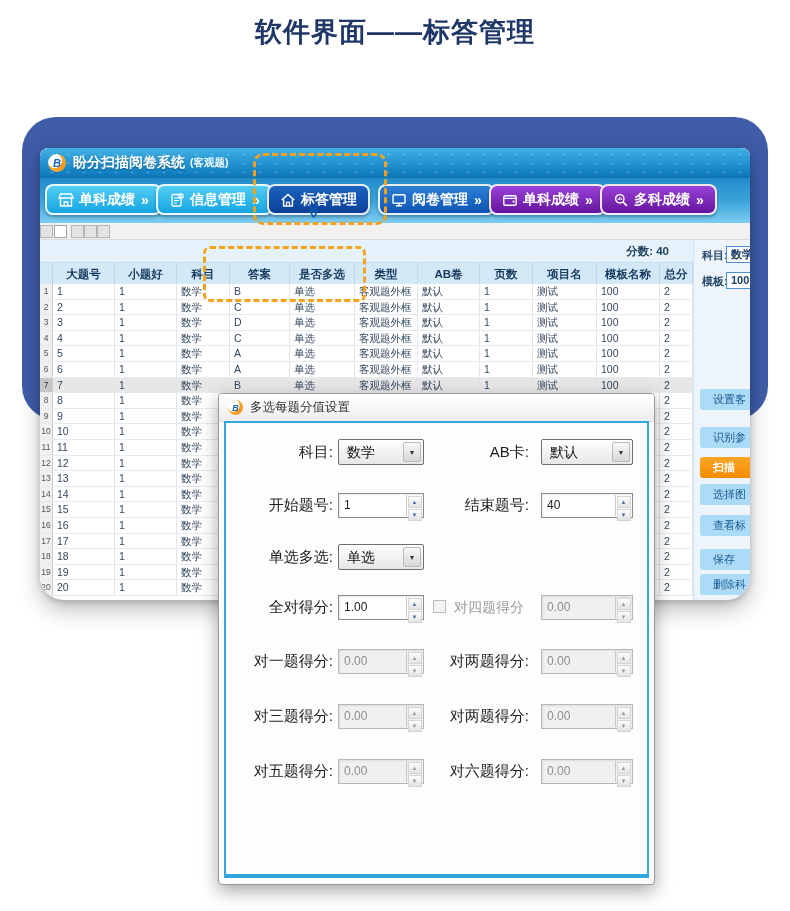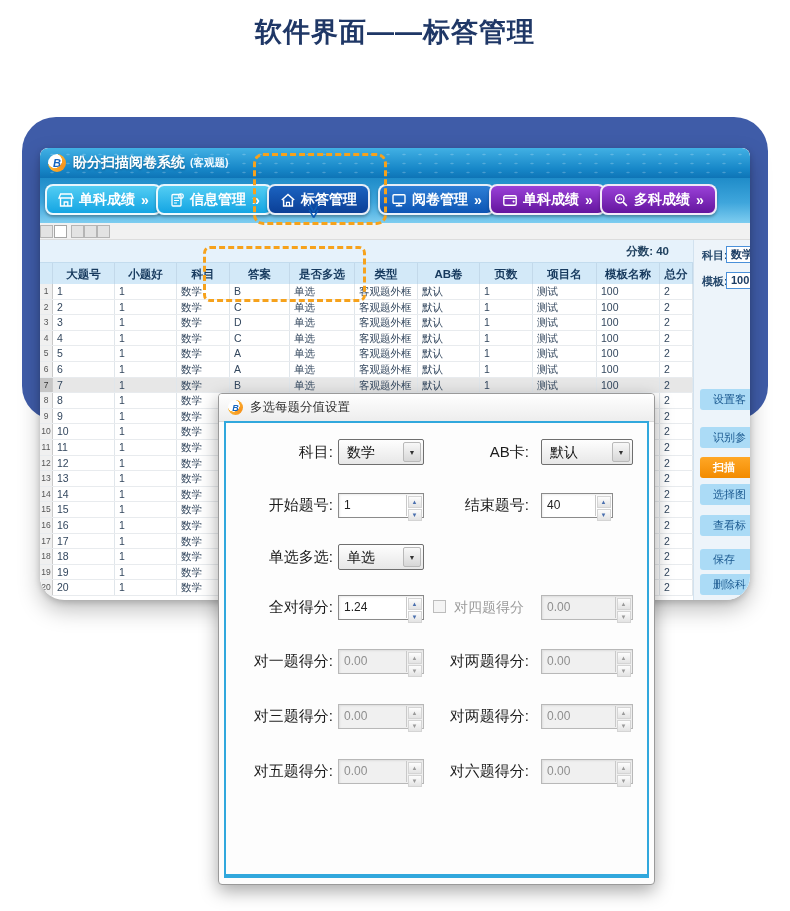--- a/index.html
+++ b/index.html
@@ -557,41 +557,41 @@
       <div class="drow" style="top:69px;">
         <span class="dlabel">开始题号:</span>
         <div class="spin" style="left:112px;width:86px;">
           <span class="spinval">1</span>
           <span class="spinarrows">
               <i>▲</i>
               <i>▼</i>
             </span>
         </div>
         <span class="dlabel r">结束题号:</span>
-        <div class="spin" style="left:315px;width:72px;">
+        <div class="spin" style="left:315px;width:92px;">
           <span class="spinval">40</span>
           <span class="spinarrows">
               <i>▲</i>
               <i>▼</i>
             </span>
         </div>
       </div>
 
       <div class="drow" style="top:121px;">
         <span class="dlabel">单选多选:</span>
         <div class="dd" style="left:112px;width:86px;">
           <span class="ddval">单选</span>
           <span class="ddbtn">▼</span>
         </div>
       </div>
 
       <div class="drow" style="top:171px;">
         <span class="dlabel">全对得分:</span>
         <div class="spin" style="left:112px;width:86px;">
-          <span class="spinval">1.24</span>
+          <span class="spinval">1.00</span>
           <span class="spinarrows">
               <i>▲</i>
               <i>▼</i>
             </span>
         </div>
         <span class="cb" style="left:207px;"></span>
         <span class="dlabel gray" style="left:228px;width:80px;text-align:left;">对四题得分</span>
         <div class="spin disabled" style="left:315px;width:92px;">
           <span class="spinval">0.00</span>
           <span class="spinarrows">

